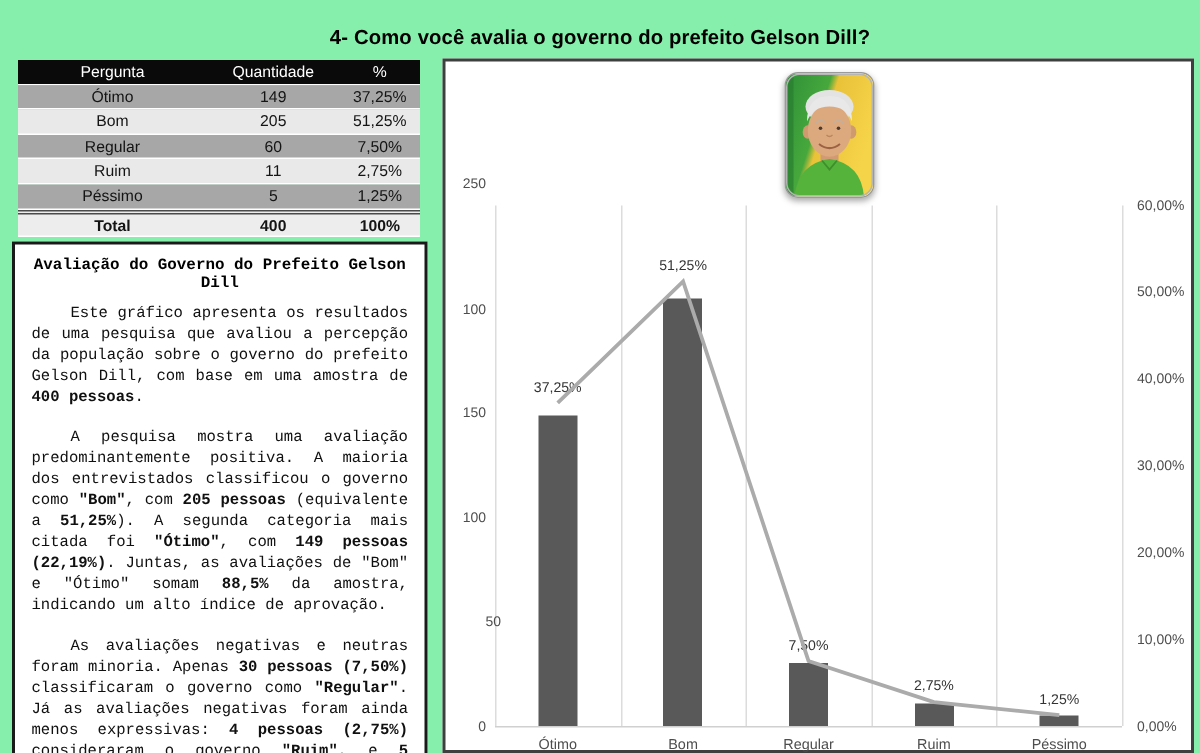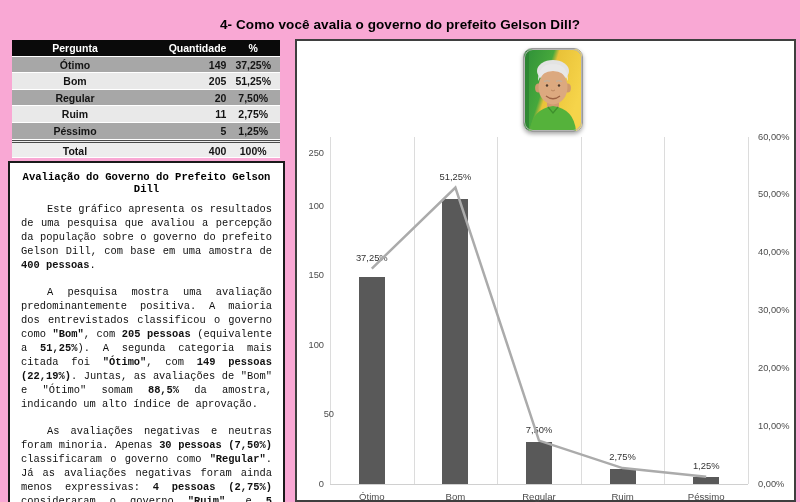--- a/index.html
+++ b/index.html
@@ -1,29 +1,29 @@
 <!DOCTYPE html>
 <html><head>
 <meta charset="utf-8">
 <style>
   * { margin:0; padding:0; box-sizing:border-box; }
   html,body { background:#fff; }
   body { font-family:"Liberation Sans", sans-serif; color:#111; }
-  #canvas { position:relative; width:800px; height:502px; background:#f9a8d4; overflow:hidden; }
+  #canvas { position:relative; width:800px; height:502px; background:#86efac; overflow:hidden; }
   .abs { position:absolute; }
 
   
   #page-title { left:30px; top:17px; width:740px; text-align:center;
     font-size:13.5px; font-weight:bold; color:#000; letter-spacing:.1px; }
 
   
   #results-table { left:12px; top:40px; width:268px; font-size:10.5px; color:#141414; }
-  .trow { display:flex; height:16.6px; line-height:16.6px; border-bottom:1px solid #fff;font-weight:bold; }
+  .trow { display:flex; height:16.6px; line-height:16.6px; border-bottom:1px solid #fff; }
   .trow .c1 { width:47%; text-align:center; }
-  .trow .c2 { width:33%; text-align:right; }
+  .trow .c2 { width:33%; text-align:center; }
   .trow .c3 { width:20%; text-align:center; }
   .trow.thead { background:#0a0a0a; color:#fff; }
   .trow.dark  { background:#a7a7a7; }
   .trow.light { background:#e9e9e9; }
   .trow.total { background:#ededed; font-weight:bold; border-top:3px double #4a4a4a; height:18px; line-height:16px; }
 
   
   #analysis-box { left:8px; top:161px; width:277px; height:399px;
     border:2px solid #1a1a1a; padding:8px 11px 0 11px; background:#fff;font-family:Liberation Mono, monospace; }
   #analysis-heading { font-size:10.6px; font-weight:bold; text-align:center; margin-bottom:7px; color:#000; }
@@ -64,21 +64,21 @@
         <span class="c2">149</span>
         <span class="c3">37,25%</span>
       </div>
       <div class="trow light">
         <span class="c1">Bom</span>
         <span class="c2">205</span>
         <span class="c3">51,25%</span>
       </div>
       <div class="trow dark">
         <span class="c1">Regular</span>
-        <span class="c2">20</span>
+        <span class="c2">60</span>
         <span class="c3">7,50%</span>
       </div>
       <div class="trow light">
         <span class="c1">Ruim</span>
         <span class="c2">11</span>
         <span class="c3">2,75%</span>
       </div>
       <div class="trow dark">
         <span class="c1">Péssimo</span>
         <span class="c2">5</span>
@@ -107,21 +107,21 @@
       <div class="gridline" style="left: 200.2px; top: 96px; height: 347px; background: rgb(220, 220, 220);"></div>
       <div class="gridline" style="left: 283.8px; top: 96px; height: 347px; background: rgb(220, 220, 220);"></div>
       <div class="gridline" style="left: 367.4px; top: 96px; height: 347px; background: rgb(220, 220, 220);"></div>
       <div class="gridline" style="left: 451px; top: 96px; height: 347px; background: rgb(220, 220, 220);"></div>
       <div class="axisline" style="left: 33px; top: 443px; width: 418px;"></div>
       <div class="tick left" style="left: 0px; width: 27px; top: 437.5px;">0</div>
       <div class="tick left" style="left: 10px; width: 27px; top: 368.1px;">50</div>
       <div class="tick left" style="left: 0px; width: 27px; top: 298.7px;">100</div>
       <div class="tick left" style="left: 0px; width: 27px; top: 229.3px;">150</div>
       <div class="tick left" style="left: 0px; width: 27px; top: 159.9px;">100</div>
-      <div class="tick left" style="left: 0px; width: 27px; top: 107px;">250</div>
+      <div class="tick left" style="left: 0px; width: 27px; top: 76px;">250</div>
       <div class="tick" style="left: 461px; top: 437.5px; width: 45px;">0,00%</div>
       <div class="tick" style="left: 461px; top: 379.667px; width: 45px;">10,00%</div>
       <div class="tick" style="left: 461px; top: 321.833px; width: 45px;">20,00%</div>
       <div class="tick" style="left: 461px; top: 264px; width: 45px;">30,00%</div>
       <div class="tick" style="left: 461px; top: 206.167px; width: 45px;">40,00%</div>
       <div class="tick" style="left: 461px; top: 148.333px; width: 45px;">50,00%</div>
       <div class="tick" style="left: 461px; top: 90.5px; width: 45px;">60,00%</div>
       <div class="bar" style="left: 61.8px; width: 26px; top: 236.188px; height: 206.812px; background: rgb(89, 89, 89);"></div>
       <div class="cat" style="left: 33.8px; width: 82px; top: 450px;">Ótimo</div>
       <div class="dlabel" style="left: 48.8px; width: 52px; top: 210.571px;">37,25%</div>

